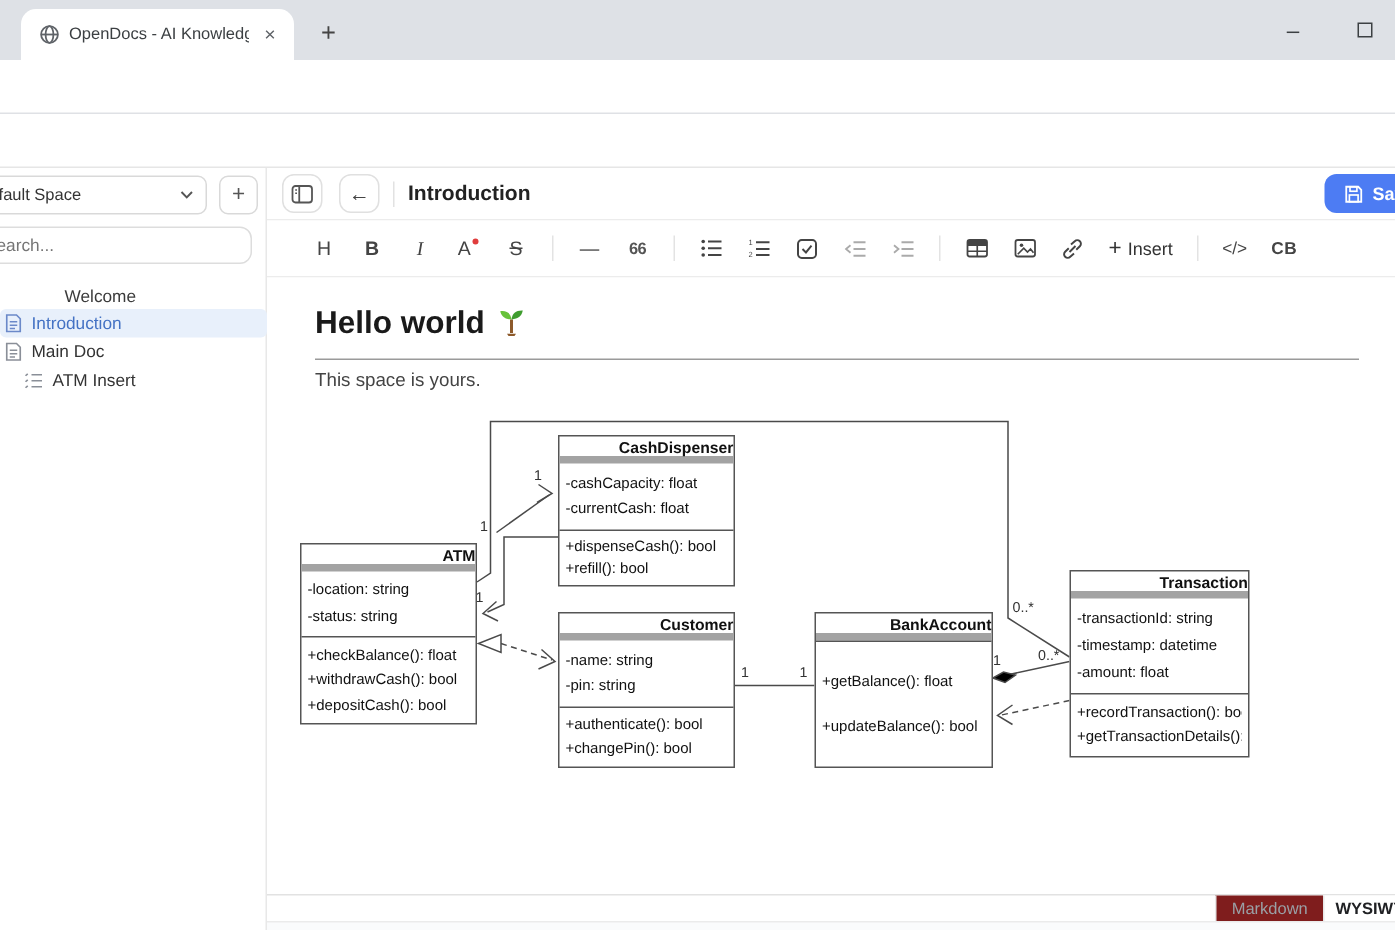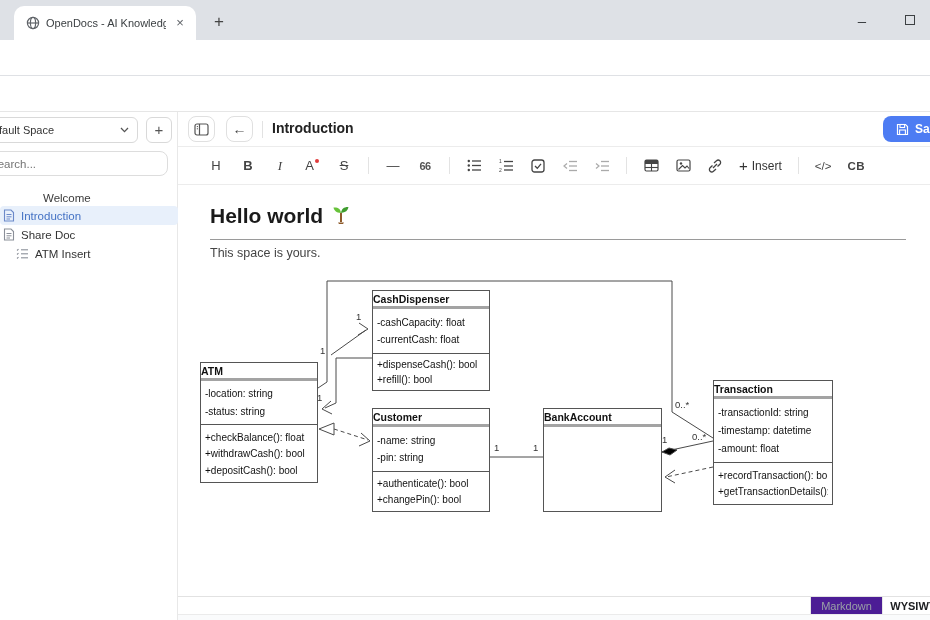--- a/index.html
+++ b/index.html
@@ -70,29 +70,29 @@
   .tb.q66 { font-size:11px; font-weight:bold; letter-spacing:-0.5px; color:#555; }
 
   .content { position:absolute; left:178px; top:185px; width:752px; height:411px; background:#fff; }
   .h1 { position:absolute; left:32px; top:19px; font-size:21px; font-weight:bold; color:#1a1a1a; display:flex; align-items:flex-start; gap:8px; }
   .h1rule { position:absolute; left:32px; top:54px; width:696px; height:1px; background:#9a9a9a; }
   .para { position:absolute; left:32px; top:61px; font-size:12.5px; color:#444; }
 
   
   #uml { position:absolute; left:0; top:0; width:930px; height:620px; pointer-events:none; }
   .ucls { position:absolute; background:#fff; border:1px solid #555; font-size:10px; color:#111; display:flex; flex-direction:column; }
-  .uttl { height:18px; line-height:17px; text-align:left; font-weight:bold; font-size:10.5px; border-bottom:3px solid #a3a3a3; }
+  .uttl { height:18px; line-height:17px; text-align:right; font-weight:bold; font-size:10.5px; border-bottom:5px solid #a3a3a3; }
   .usec { display:flex; flex-direction:column; justify-content:space-evenly; padding:1px 4px; overflow:hidden; }
   .usec.um { border-top:1px solid #555; flex:1; }
   .urow { white-space:nowrap; overflow:hidden; }
 
   
   .modebar { position:absolute; left:178px; top:596px; width:752px; height:18px; background:#fff; border-top:1px solid #e2e2e2; }
   .mtab { position:absolute; top:0; height:18px; display:flex; align-items:center; justify-content:center; font-size:11px; }
-  .mtab.md { left:632px; width:72px; background:#4c1d95; color:#9aa0a6; border-left:1px solid #e7e7e7; }
+  .mtab.md { left:632px; width:72px; background:#7f1d1d; color:#9aa0a6; border-left:1px solid #e7e7e7; }
   .mtab.wy { left:704px; width:70px; background:#fff; color:#202124; font-weight:bold; border-left:1px solid #e7e7e7; }
   .belowbar { position:absolute; left:178px; top:614px; width:752px; height:6px; background:#fafbfc; border-top:1px solid #ebebeb; }
 
   svg.ic { display:block; }
 </style>
 </head>
 <body>
 <div id="stage">
 
 <div class="tabstrip">
@@ -205,21 +205,21 @@
   </div>
   <div class="titem" style="top:113px;">
     <span class="ric">
       <svg class="ic" width="12" height="13" viewBox="0 0 12 13">
             <path d="M1.5 1 H8 L10.5 3.5 V12 H1.5 Z" fill="none" stroke="#8a8f98" stroke-width="1.1"></path>
             <line x1="3.5" y1="5.5" x2="8.5" y2="5.5" stroke="#8a8f98" stroke-width="1"></line>
             <line x1="3.5" y1="7.8" x2="8.5" y2="7.8" stroke="#8a8f98" stroke-width="1"></line>
             <line x1="3.5" y1="10" x2="7" y2="10" stroke="#8a8f98" stroke-width="1"></line>
           </svg>
     </span>
-    <span class="t">Share Doc</span>
+    <span class="t">Main Doc</span>
   </div>
   <div class="titem" style="top:132px; padding-left:13px;">
     <span class="ric">
       <svg class="ic" width="13" height="12" viewBox="0 0 13 12">
             <path d="M1 2.5 L2.5 1.2 M1 6.5 L2.5 5.2 M1 10.5 L2.5 9.2" stroke="#8a8f98" stroke-width="1.1" fill="none"></path>
             <line x1="5" y1="1.8" x2="12" y2="1.8" stroke="#8a8f98" stroke-width="1.1"></line>
             <line x1="5" y1="5.8" x2="12" y2="5.8" stroke="#8a8f98" stroke-width="1.1"></line>
             <line x1="5" y1="9.8" x2="12" y2="9.8" stroke="#8a8f98" stroke-width="1.1"></line>
           </svg>
     </span>
@@ -408,20 +408,24 @@
           <div class="urow">-name: string</div>
           <div class="urow">-pin: string</div>
         </div>
         <div class="usec um">
           <div class="urow">+authenticate(): bool</div>
           <div class="urow">+changePin(): bool</div>
         </div>
       </div>
       <div class="ucls" style="left: 543px; top: 408px; width: 119px; height: 104px;">
         <div class="uttl">BankAccount</div>
+        <div class="usec um">
+          <div class="urow">+getBalance(): float</div>
+          <div class="urow">+updateBalance(): bool</div>
+        </div>
       </div>
       <div class="ucls" style="left: 713px; top: 380px; width: 120px; height: 125px;">
         <div class="uttl">Transaction</div>
         <div class="usec" style="height:63px">
           <div class="urow">-transactionId: string</div>
           <div class="urow">-timestamp: datetime</div>
           <div class="urow">-amount: float</div>
         </div>
         <div class="usec um">
           <div class="urow">+recordTransaction(): bool</div>

